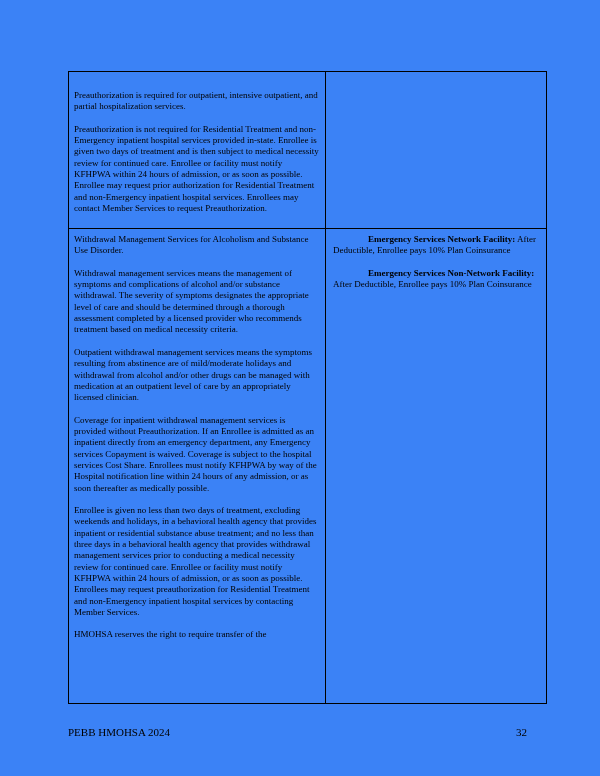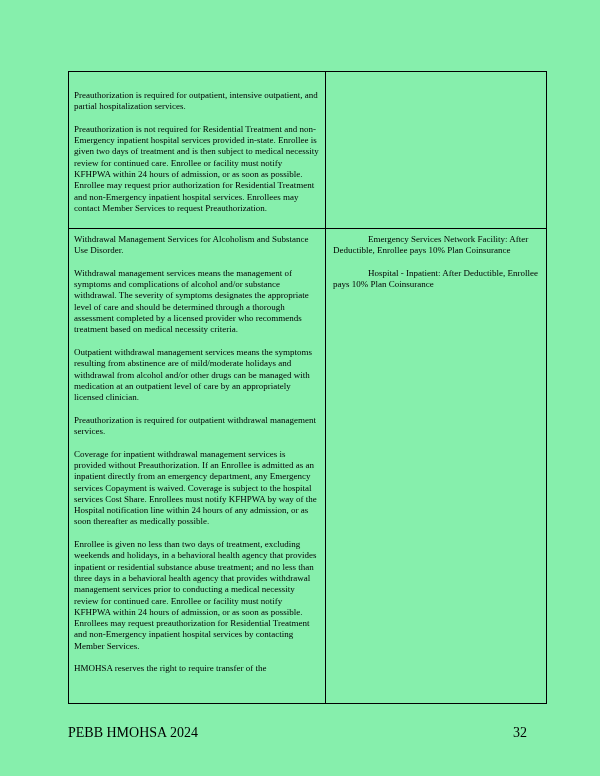--- a/index.html
+++ b/index.html
@@ -1,20 +1,20 @@
 <!DOCTYPE html>
 <html><head>
 <meta charset="utf-8">
 <style>
   html, body { margin: 0; padding: 0; background: #e8e8e8; }
   .page {
     position: relative;
     width: 600px;
     height: 776px;
-    background: #86efac;
+    background: #3b82f6;
     color: #000000;
     font-family: "Liberation Serif", "DejaVu Serif", serif;
     margin: 0 auto;
     overflow: hidden;
   }
   .benefits-table {
     position: absolute;
     left: 68px;
     top: 71px;
     width: 479px;
@@ -32,29 +32,29 @@
     overflow: hidden;
     padding: 5px 6px 4px 5px;
     font-size: 9px;
     line-height: 11.3px;
   }
   .cell.left { width: 257px; flex: none; border-right: 1.5px solid #000; }
   .cell.right { flex: 1; padding-left: 7px; }
   .row1 .cell { padding-top: 18px; }
   .cell p { margin: 0 0 11.3px 0; }
   .cell p:last-child { margin-bottom: 0; }
-  .benefit-label { font-weight: normal; padding-left: 35px; }
+  .benefit-label { font-weight: bold; padding-left: 35px; }
   .page-footer {
     position: absolute;
     left: 68px;
     right: 73px;
     top: 727px;
     display: flex;
     justify-content: space-between;
-    font-size: 14px;
+    font-size: 11px;
     line-height: 11px;
   }
 </style>
 </head>
 <body>
 
 <div class="page">
 
   <div class="benefits-table">
 
@@ -64,32 +64,31 @@
         <p>Preauthorization is not required for Residential Treatment and non-Emergency inpatient hospital services provided in-state. Enrollee is given two days of treatment and is then subject to medical necessity review for continued care. Enrollee or facility must notify KFHPWA within 24 hours of admission, or as soon as possible. Enrollee may request prior authorization for Residential Treatment and non-Emergency inpatient hospital services. Enrollees may contact Member Services to request Preauthorization.</p>
       </div>
       <div class="cell right"></div>
     </div>
 
     <div class="t-row row2">
       <div class="cell left">
         <p>Withdrawal Management Services for Alcoholism and Substance Use Disorder.</p>
         <p>Withdrawal management services means the management of symptoms and complications of alcohol and/or substance withdrawal. The severity of symptoms designates the appropriate level of care and should be determined through a thorough assessment completed by a licensed provider who recommends treatment based on medical necessity criteria.</p>
         <p>Outpatient withdrawal management services means the symptoms resulting from abstinence are of mild/moderate holidays and withdrawal from alcohol and/or other drugs can be managed with medication at an outpatient level of care by an appropriately licensed clinician.</p>
-        <p>Preauthorization is required for outpatient withdrawal management services.</p>
         <p>Coverage for inpatient withdrawal management services is provided without Preauthorization. If an Enrollee is admitted as an inpatient directly from an emergency department, any Emergency services Copayment is waived. Coverage is subject to the hospital services Cost Share. Enrollees must notify KFHPWA by way of the Hospital notification line within 24 hours of any admission, or as soon thereafter as medically possible.</p>
         <p>Enrollee is given no less than two days of treatment, excluding weekends and holidays, in a behavioral health agency that provides inpatient or residential substance abuse treatment; and no less than three days in a behavioral health agency that provides withdrawal management services prior to conducting a medical necessity review for continued care. Enrollee or facility must notify KFHPWA within 24 hours of admission, or as soon as possible. Enrollees may request preauthorization for Residential Treatment and non-Emergency inpatient hospital services by contacting Member Services.</p>
         <p>HMOHSA reserves the right to require transfer of the</p>
       </div>
       <div class="cell right">
         <p>
           <span class="benefit-label">Emergency Services Network Facility:</span>
           <span>After Deductible, Enrollee pays 10% Plan Coinsurance</span>
         </p>
         <p>
-          <span class="benefit-label">Hospital - Inpatient:</span>
+          <span class="benefit-label">Emergency Services Non-Network Facility:</span>
           <span>After Deductible, Enrollee pays 10% Plan Coinsurance</span>
         </p>
       </div>
     </div>
 
   </div>
 
   <div class="page-footer">
     <span>PEBB HMOHSA 2024</span>
     <span>32</span>

